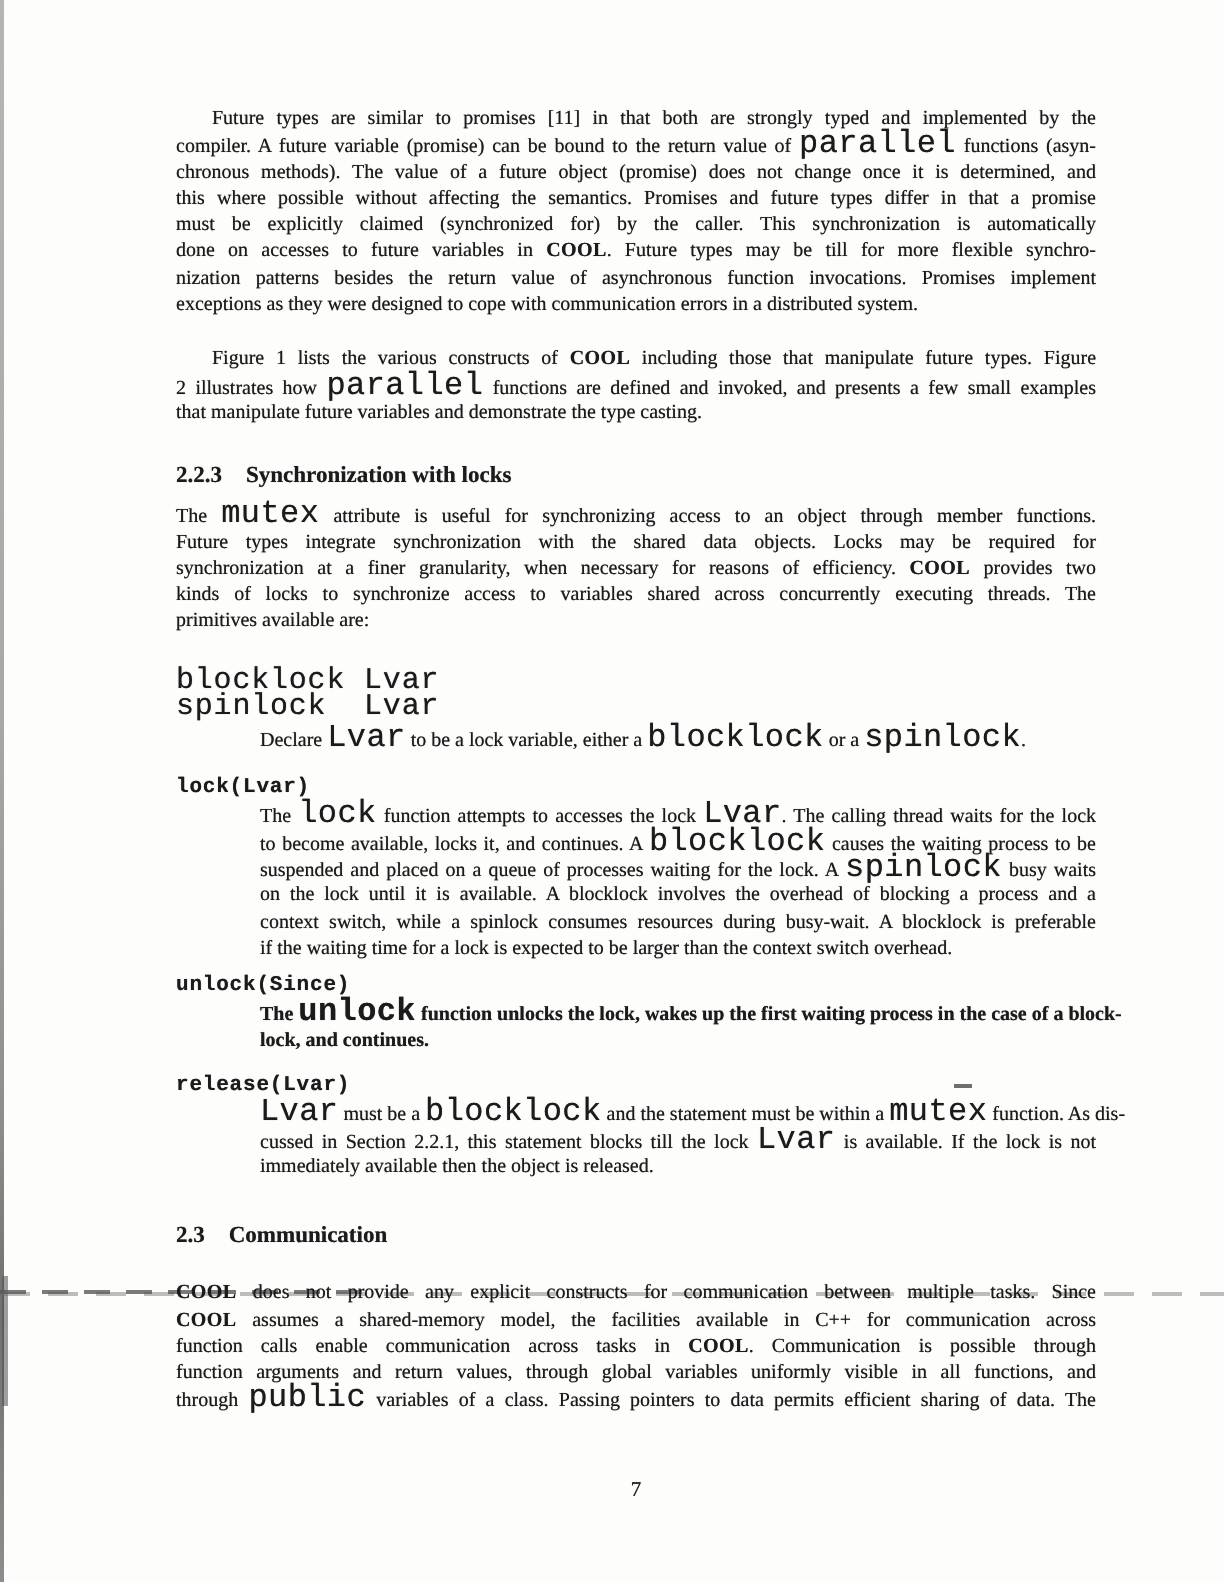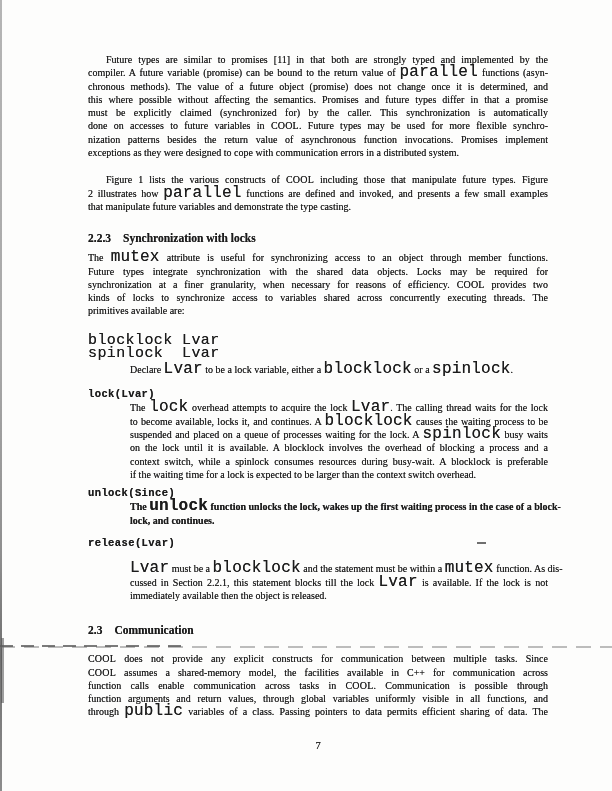--- a/index.html
+++ b/index.html
@@ -50,21 +50,21 @@
     white-space: nowrap;
   }
   .line.left { text-align-last: left; }
   .para.indent .line:first-child { padding-left: 18px; }
   .para.def { margin-left: 42px; }
 
   .mono, .codelabel, .code-line {
     font-family: "Liberation Mono", monospace;
   }
   .mono { font-size: 16px; letter-spacing: 0.2px; }
-  .bold { font-weight: normal; letter-spacing: 0.2px; }
+  .bold { font-weight: bold; letter-spacing: 0.2px; }
 
   .heading { font-weight: bold; font-size: 11.5px; line-height: 14px; height: 14px; }
   .heading .heading-number { margin-right: 12px; }
 
   .codeblock .code-line {
     font-size: 15px; line-height: 13px; height: 13px;
     white-space: pre; letter-spacing: 0.4px;
   }
   .codelabel {
     font-size: 10.5px; line-height: 13.3px; height: 13.3px;
@@ -76,21 +76,21 @@
   [data-block="p2"]    { margin-top: 14px; }
   [data-block="h223"]  { margin-top: 18px; }
   [data-block="p3"]    { margin-top: 6px; }
   [data-block="code1"] { margin-top: 16px; }
   [data-block="d1"]    { margin-top: 3px; }
   [data-block="lk"]    { margin-top: 12px; }
   [data-block="lkp"]   { margin-top: 0; }
   [data-block="ul"]    { margin-top: 6px; }
   [data-block="ulp"]   { margin-top: 0; font-weight: bold; }
   [data-block="rl"]    { margin-top: 10px; }
-  [data-block="rlp"]   { margin-top: 12px; }
+  [data-block="rlp"]   { margin-top: 0; }
   [data-block="h23"]   { margin-top: 21px; }
   [data-block="p4"]    { margin-top: 15px; }
 
   .page-number {
     position: absolute; left: 88px; top: 740px; width: 460px;
     text-align: center; font-size: 10.5px;
     text-shadow: 0 0 0.35px rgba(25,25,25,0.75);
   }
 </style>
 </head>
@@ -102,21 +102,21 @@
 <div class="fold-line-left"></div>
 <div class="dash-artifact"></div>
 
 <div class="doc">
     <div class="para indent" data-block="p1">
       <div class="line"><span>Future types are similar to promises [11] in that both are strongly typed and implemented by the</span></div>
       <div class="line"><span>compiler. A future variable (promise) can be bound to the return value of </span><span class="mono">parallel</span><span> functions (asyn-</span></div>
       <div class="line"><span>chronous methods). The value of a future object (promise) does not change once it is determined, and</span></div>
       <div class="line"><span>this where possible without affecting the semantics. Promises and future types differ in that a promise</span></div>
       <div class="line"><span>must be explicitly claimed (synchronized for) by the caller. This synchronization is automatically</span></div>
-      <div class="line"><span>done on accesses to future variables in </span><span class="bold">COOL</span><span>. Future types may be used for more flexible synchro-</span></div>
+      <div class="line"><span>done on accesses to future variables in </span><span class="bold">COOL</span><span>. Future types may be till for more flexible synchro-</span></div>
       <div class="line"><span>nization patterns besides the return value of asynchronous function invocations. Promises implement</span></div>
       <div class="line left"><span>exceptions as they were designed to cope with communication errors in a distributed system.</span></div>
     </div>
     <div class="para indent" data-block="p2">
       <div class="line"><span>Figure 1 lists the various constructs of </span><span class="bold">COOL</span><span> including those that manipulate future types. Figure</span></div>
       <div class="line"><span>2 illustrates how </span><span class="mono">parallel</span><span> functions are defined and invoked, and presents a few small examples</span></div>
       <div class="line left"><span>that manipulate future variables and demonstrate the type casting.</span></div>
     </div>
     <div class="heading" data-block="h223"><span class="heading-number">2.2.3</span><span class="heading-title">Synchronization with locks</span></div>
     <div class="para" data-block="p3">
@@ -128,21 +128,21 @@
     </div>
     <div class="codeblock" data-block="code1">
       <div class="code-line">blocklock Lvar</div>
       <div class="code-line">spinlock  Lvar</div>
     </div>
     <div class="para def" data-block="d1">
       <div class="line left"><span>Declare </span><span class="mono">Lvar</span><span> to be a lock variable, either a </span><span class="mono">blocklock</span><span> or a </span><span class="mono">spinlock</span><span>.</span></div>
     </div>
     <div class="codelabel" data-block="lk">lock(Lvar)</div>
     <div class="para def" data-block="lkp">
-      <div class="line"><span>The </span><span class="mono">lock</span><span> overhead attempts to acquire the lock </span><span class="mono">Lvar</span><span>. The calling thread waits for the lock</span></div>
+      <div class="line"><span>The </span><span class="mono">lock</span><span> function attempts to accesses the lock </span><span class="mono">Lvar</span><span>. The calling thread waits for the lock</span></div>
       <div class="line"><span>to become available, locks it, and continues. A </span><span class="mono">blocklock</span><span> causes the waiting process to be</span></div>
       <div class="line"><span>suspended and placed on a queue of processes waiting for the lock. A </span><span class="mono">spinlock</span><span> busy waits</span></div>
       <div class="line"><span>on the lock until it is available. A blocklock involves the overhead of blocking a process and a</span></div>
       <div class="line"><span>context switch, while a spinlock consumes resources during busy-wait. A blocklock is preferable</span></div>
       <div class="line left"><span>if the waiting time for a lock is expected to be larger than the context switch overhead.</span></div>
     </div>
     <div class="codelabel" data-block="ul">unlock(Since)</div>
     <div class="para def" data-block="ulp">
       <div class="line"><span>The </span><span class="mono">unlock</span><span> function unlocks the lock, wakes up the first waiting process in the case of a block-</span></div>
       <div class="line left"><span>lock, and continues.</span></div>

